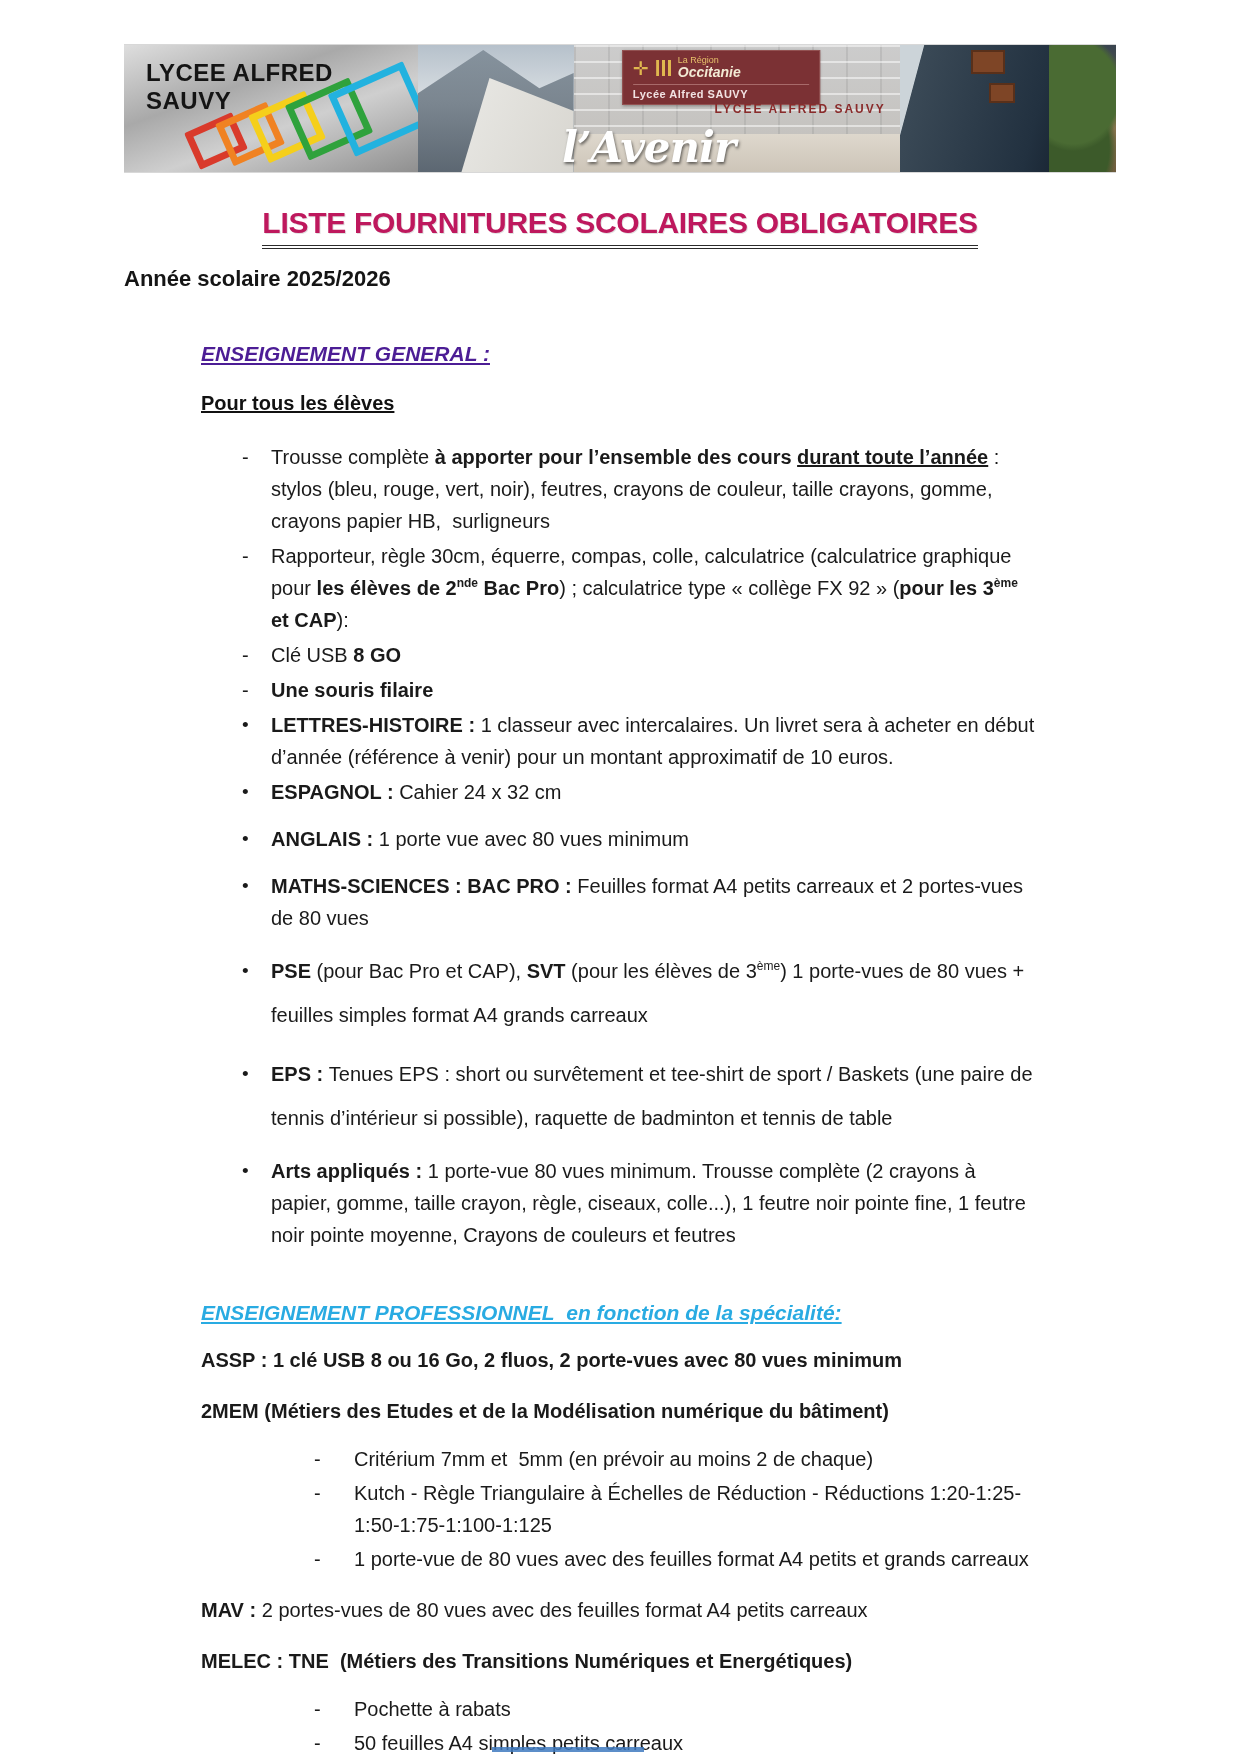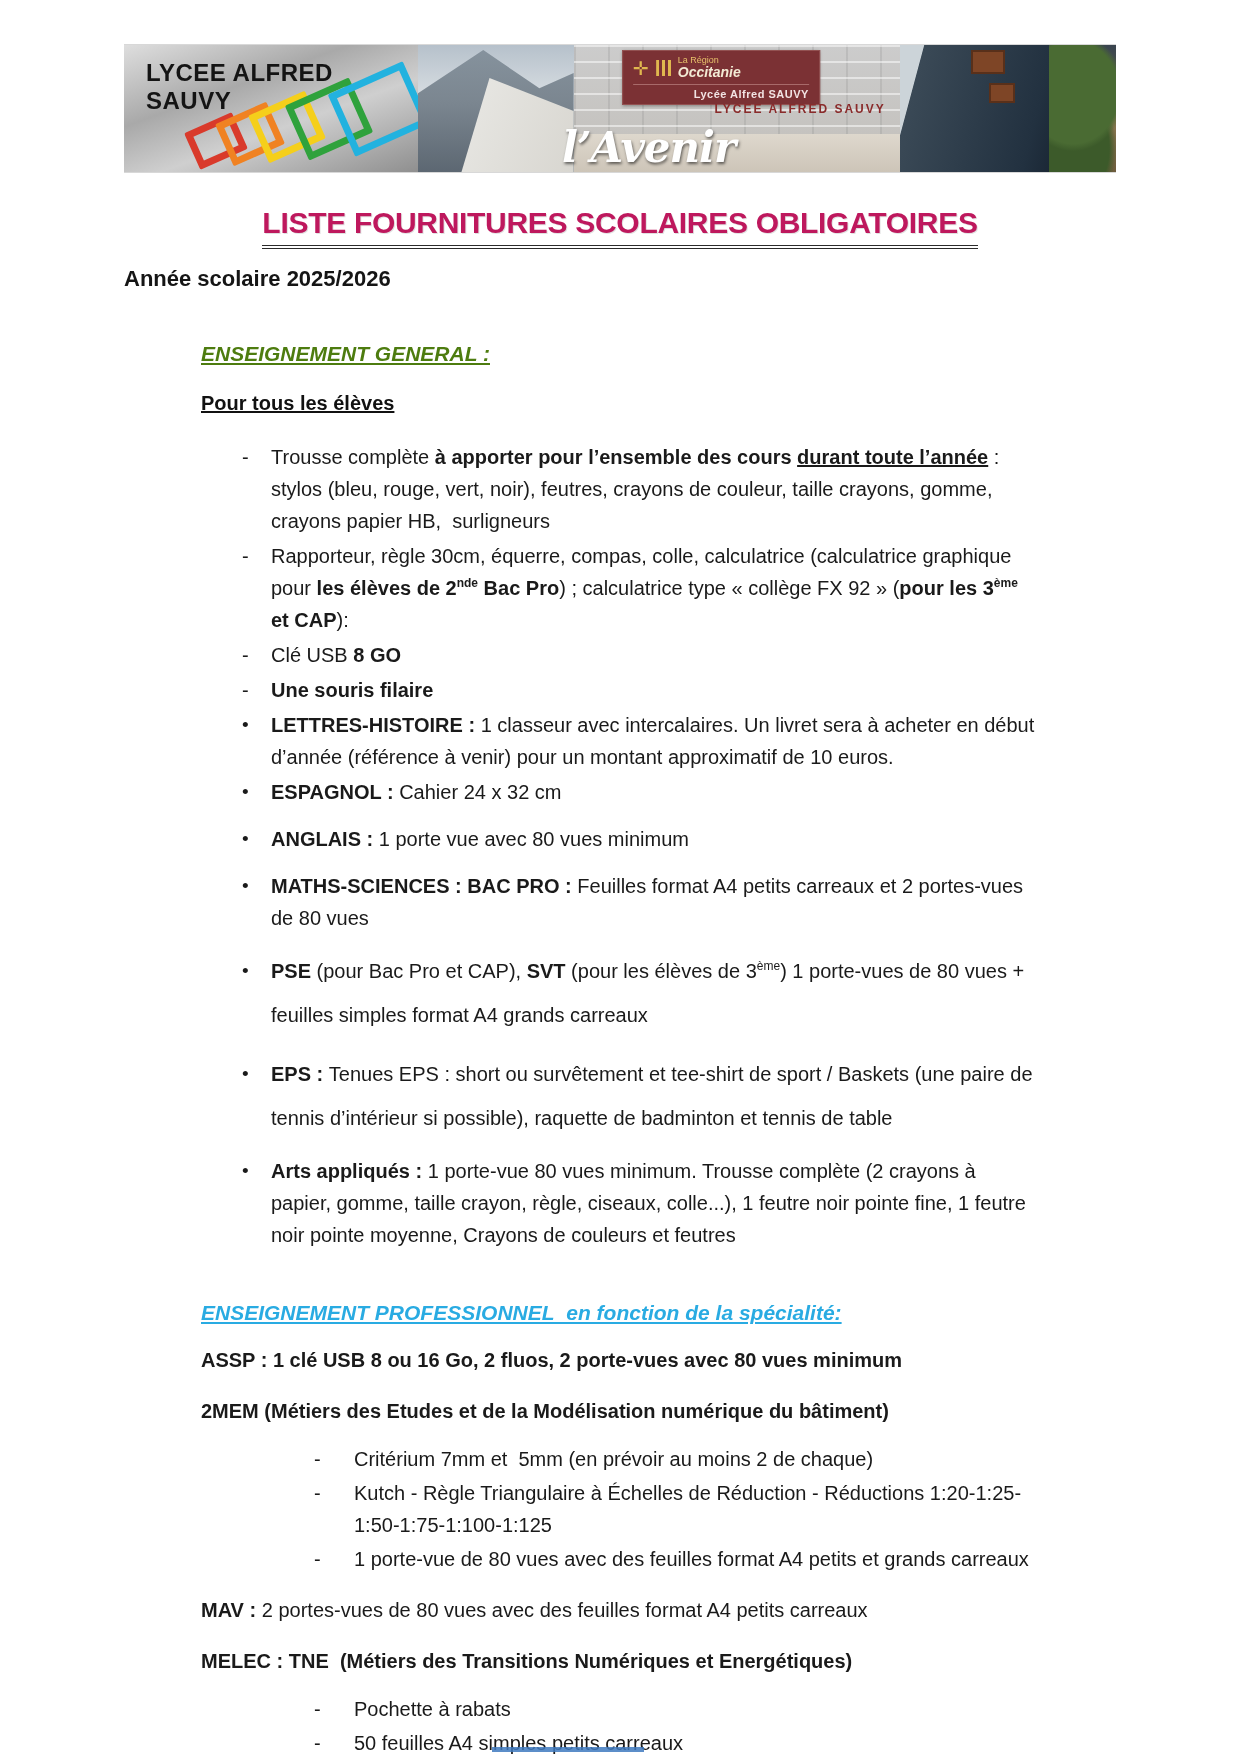--- a/index.html
+++ b/index.html
@@ -27,21 +27,21 @@
       linear-gradient(#cccccc,#c2bfba);}
   .seg-facade::after{content:"";position:absolute;left:0;right:0;bottom:0;height:38px;background:linear-gradient(#ded8cd,#cdc5b8);}
   .region-sign{position:absolute;top:5px;left:50%;transform:translateX(-58%);width:176px;background:#7b3134;border:1px solid #935252;padding:5px 10px 4px;box-shadow:0 1px 3px rgba(0,0,0,.35);}
   .sign-top{display:flex;align-items:center;gap:7px;}
   .occ-cross{color:#e0b84f;font-size:19px;line-height:1;}
   .occ-bars{display:inline-block;width:15px;height:16px;background:repeating-linear-gradient(90deg,#e0b84f 0 3px,transparent 3px 6px);}
   .sign-region{text-align:left;line-height:1.05;}
   .region-line1{font-size:9px;color:#e6c06a;}
   .region-line2{font-size:14px;font-weight:700;font-style:italic;color:#f3ead4;}
   .sign-divider{border-top:1px solid #a86a6a;margin:4px 0 3px;}
-  .sign-school{text-align:right;font-size:11px;font-weight:700;letter-spacing:.5px;color:#f2e3e3;}
+  .sign-school{text-align:left;font-size:11px;font-weight:700;letter-spacing:.5px;color:#f2e3e3;}
   .facade-label{position:absolute;top:57px;right:14px;color:#8a2b2b;font-weight:700;font-size:12px;letter-spacing:2px;white-space:nowrap;}
   .seg-modern{width:13.4%;background:linear-gradient(105deg,#ccd4d9 13%,#3a4956 13.5%,#223140 85%,#1b2836 100%);}
   .modern-window{position:absolute;background:#7e4526;border:2px solid #59301a;}
   .modern-window.w1{top:5px;left:48%;width:30px;height:20px;}
   .modern-window.w2{top:38px;left:60%;width:22px;height:16px;}
   .seg-historic{width:16.9%;background:linear-gradient(180deg,#39444f 0%,#57594a 30%,#887650 60%,#6e5c3c 100%);}
   .seg-historic::before{content:"";position:absolute;left:-12px;top:-6px;width:60%;height:110%;
       background:radial-gradient(ellipse at 32% 38%,#4a6b33 0 42%,transparent 48%),radial-gradient(ellipse at 22% 78%,#3c5a2a 0 38%,transparent 44%);}
   .seg-historic::after{content:"";position:absolute;right:0;top:0;width:52%;height:100%;
       background:repeating-linear-gradient(90deg,rgba(60,40,20,.35) 0 3px,transparent 3px 15px),linear-gradient(90deg,#b99a5e 0%,#d2ac66 50%,#8a6f42 100%);}
@@ -112,21 +112,21 @@
     </div>
   </div>
 
   <div class="doc-title">
     <span>LISTE FOURNITURES SCOLAIRES OBLIGATOIRES</span>
   </div>
   <div class="doc-subtitle">Année scolaire 2025/2026</div>
 
   <div class="content">
 
-    <div class="section-heading" style="color: #4d7c0f;">ENSEIGNEMENT GENERAL :</div>
+    <div class="section-heading" style="color: #4c1d95;">ENSEIGNEMENT GENERAL :</div>
 
     <div class="sub-heading">Pour tous les élèves</div>
 
     <div class="list">
         <div class="row">
           <span class="marker dash">-</span>
           <span class="row-text"><span>Trousse complète </span><span style="font-weight: 700;">à apporter pour l’ensemble des cours </span><span style="font-weight: 700; text-decoration: underline;">durant toute l’année</span><span> : stylos (bleu, rouge, vert, noir), feutres, crayons de couleur, taille crayons, gomme, crayons papier HB,&nbsp; surligneurs</span></span>
         </div>
         <div class="row">
           <span class="marker dash">-</span>

